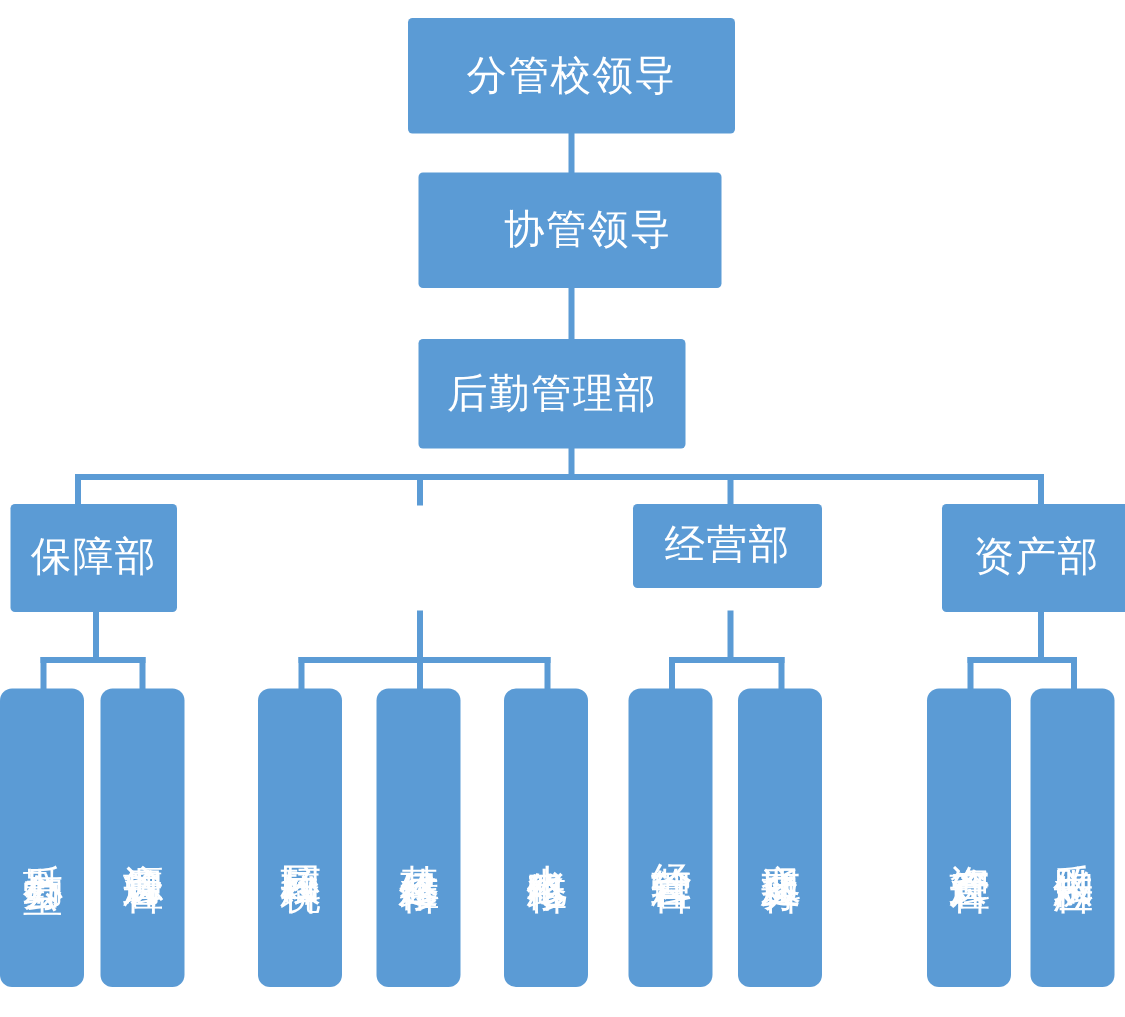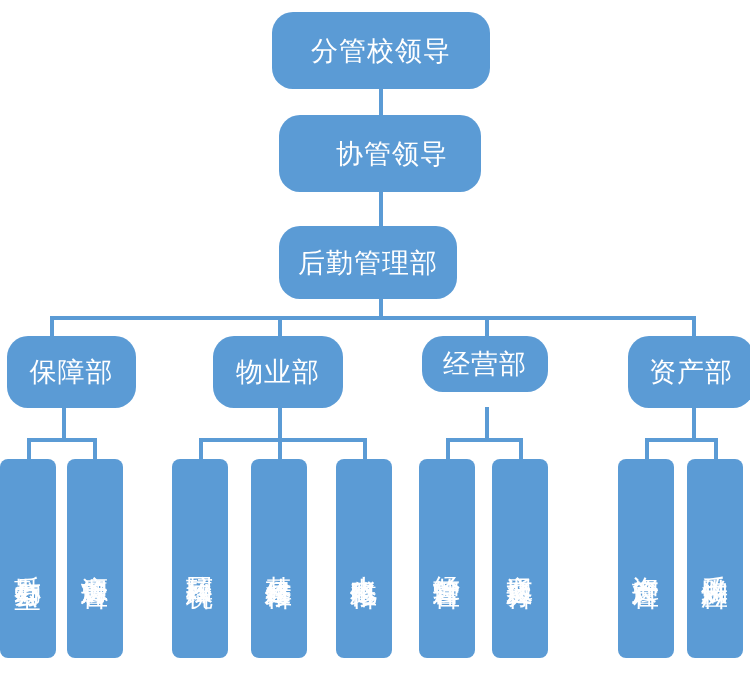--- a/index.html
+++ b/index.html
@@ -12,21 +12,21 @@
     position: relative;
     width: 750px;
     height: 678px;
     background: #ffffff;
     font-family: "DejaVu Sans", "Liberation Sans", sans-serif;
     overflow: hidden;
   }
   .node {
     position: absolute;
     background: #5B9BD5;
-    border-radius: 21px;
+    border-radius: 3px;
     color: #ffffff;
     display: flex;
     align-items: center;
     justify-content: center;
     box-sizing: border-box;
     line-height: 1.08;
     text-align: center;
     z-index: 2;
   }
   .node.horiz {
@@ -85,23 +85,22 @@
   <div class="conn h" style="left:645px; top:438px; width:73px;"></div>
   <div class="conn v" style="left:645px; top:438px; height:24px;"></div>
   <div class="conn v" style="left:714px; top:438px; height:24px;"></div>
 
   <div class="node horiz" style="left:272px; top:12px; width:218px; height:77px;">分管校领导</div>
 
   <div class="node horiz" style="left:279px; top:115px; width:202px; height:77px;padding-left:24px;">协管领导</div>
 
   <div class="node horiz" style="left:279px; top:226px; width:178px; height:73px;">后勤管理部</div>
 
-  <div class="node horiz" style="left:7px; top:336px; width:129px; height:72px;">保障部</div>
+  <div class="node horiz" style="left:7px; top:336px; width:111px; height:72px;font-family:Liberation Serif, serif;">保障部</div>
 
-  <div class="node horiz" style="left:213px; top:336px; width:130px; height:72px;">物业部</div>
 
   <div class="node horiz" style="left:422px; top:336px; width:126px; height:56px;">经营部</div>
 
   <div class="node horiz" style="left:628px; top:336px; width:126px; height:72px;">资产部</div>
 
   <div class="node vert" style="left:0px; top:459px; width:56px; height:199px;">后勤办公室</div>
 
   <div class="node vert" style="left:67px; top:459px; width:56px; height:199px;">房源管理科</div>
 
   <div class="node vert" style="left:172px; top:459px; width:56px; height:199px;">校园环境科</div>

